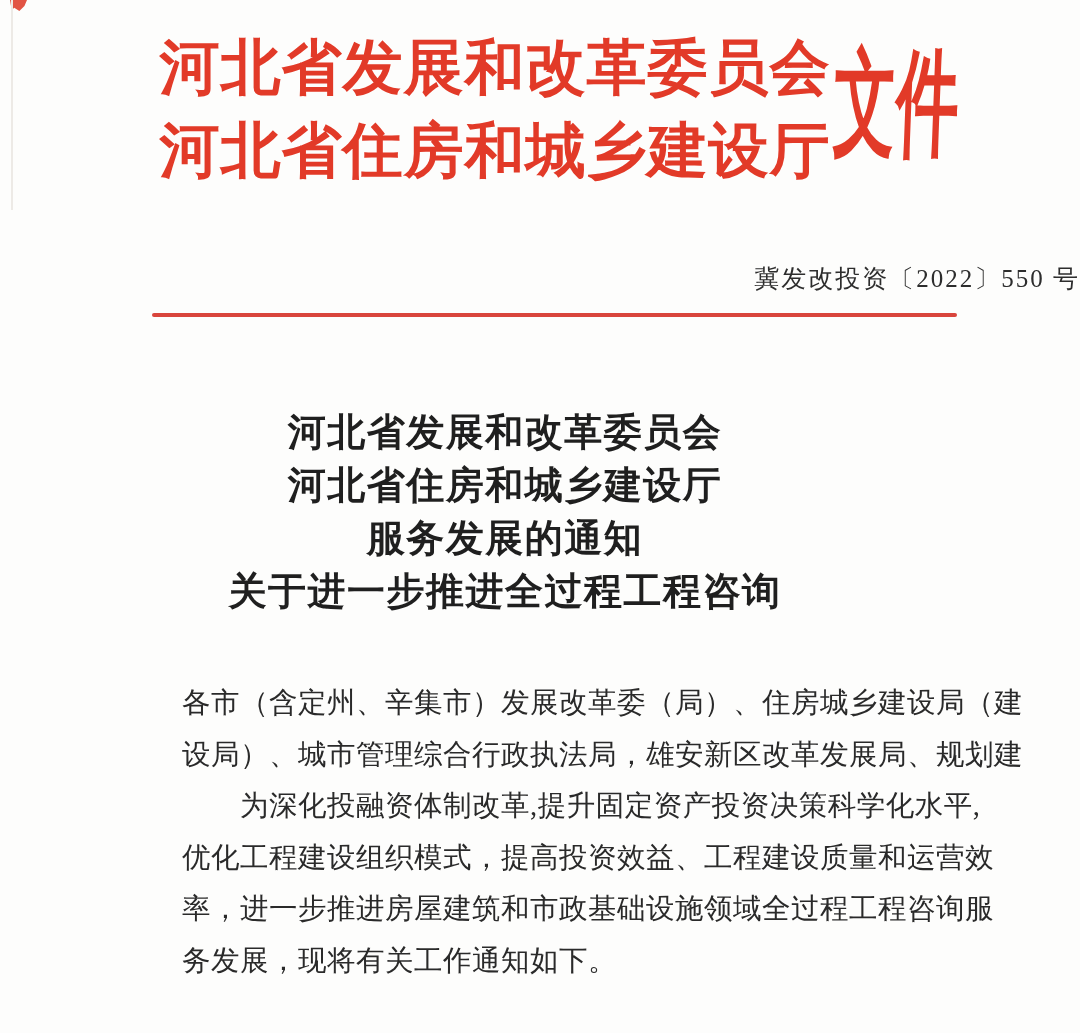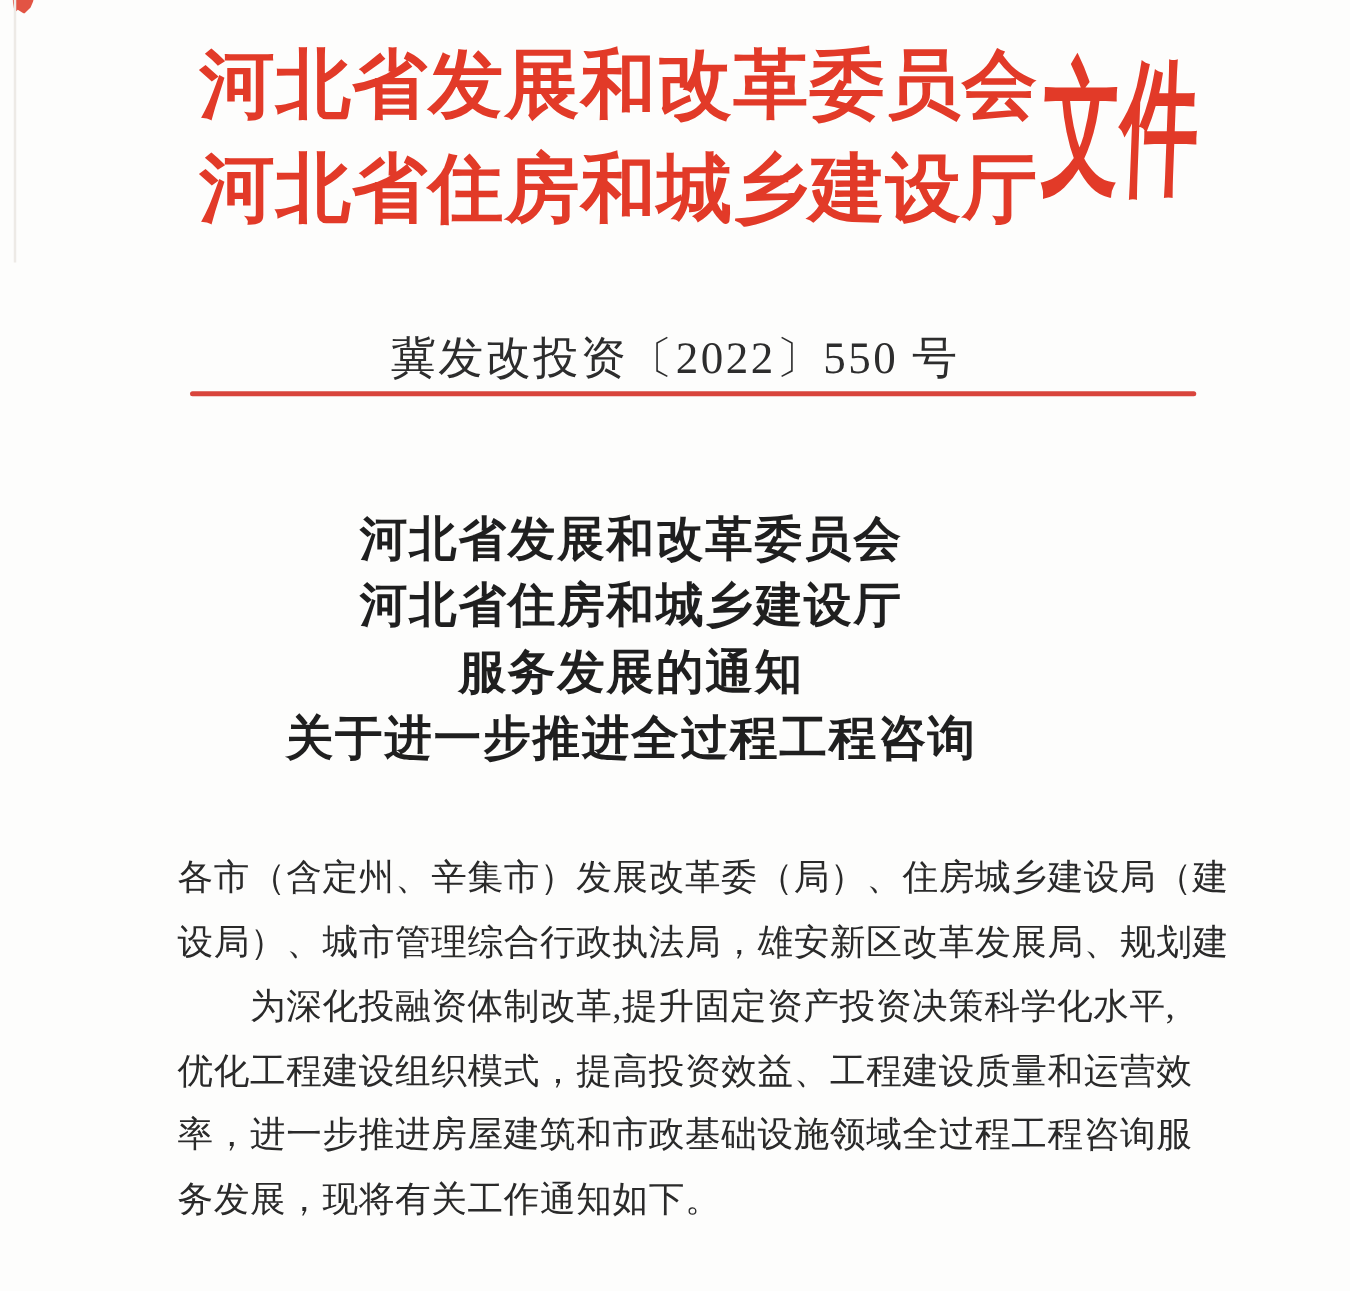--- a/index.html
+++ b/index.html
@@ -62,22 +62,22 @@
     transform: scale(0.6, 1.12) skewX(-4deg);
     transform-origin: top left;
   }
 
   
   .doc-number {
     position: absolute;
     left: 0;
     top: 262px;
     width: 1080px;
-    text-align: center;
-    font-size: 36px;
+    text-align: right;
+    font-size: 25px;
     letter-spacing: 2px;
     color: #2d2d2d;
     white-space: nowrap;
   }
   .red-rule {
     position: absolute;
     left: 152px;
     top: 313px;
     width: 805px;
     height: 4px;
@@ -107,20 +107,21 @@
     top: 677px;
     width: 815px;
     color: #2a2a2a;
     font-size: 28.5px;
   }
   .body-line {
     height: 51.5px;
     line-height: 51.5px;
     white-space: nowrap;
     letter-spacing: 0.5px;
+    margin-left: 40px;
   }
   .body-line.indent {
     padding-left: 58px;
   }
 </style>
 </head>
 <body>
 
 <div class="page">
 

